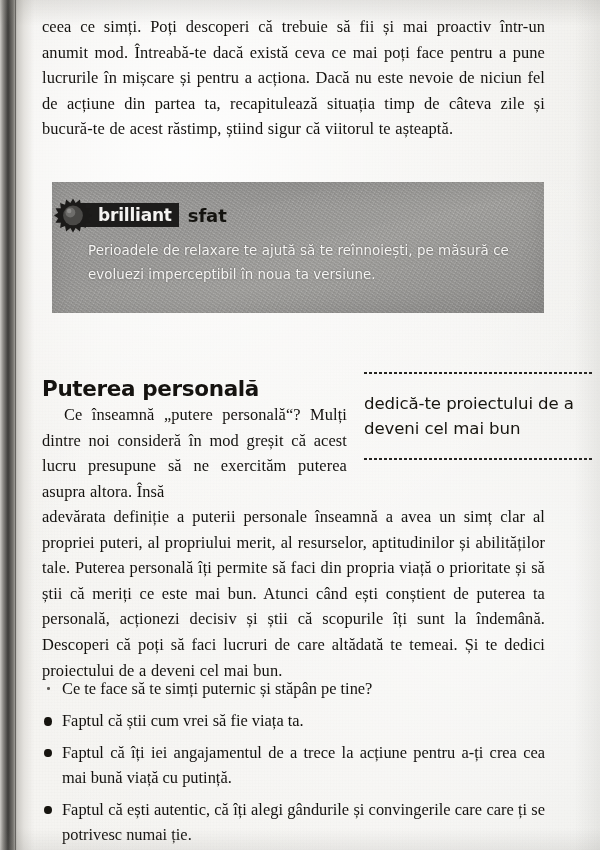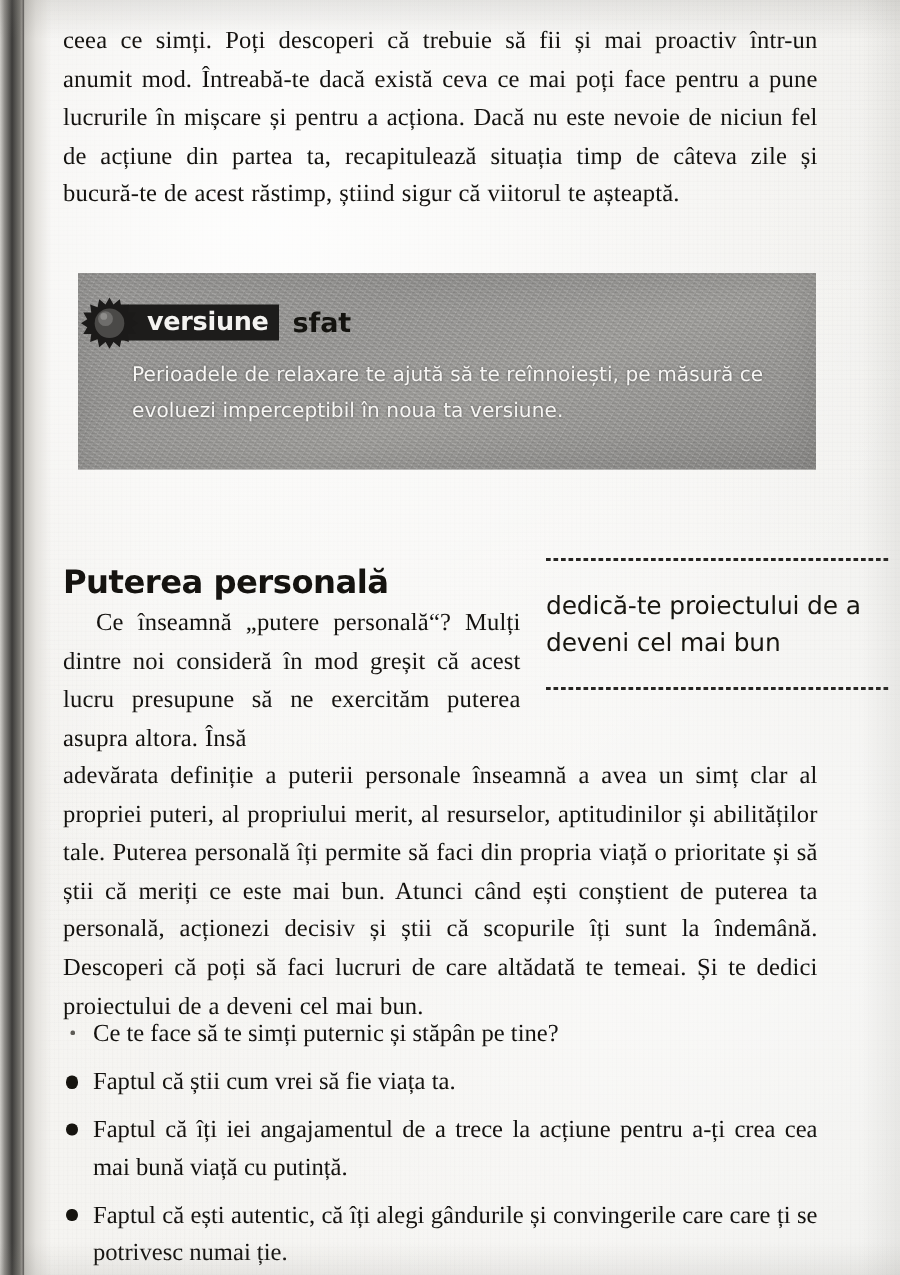--- a/index.html
+++ b/index.html
@@ -273,21 +273,21 @@
     </div>
 
     <div class="callout">
       <div class="callout-head">
         <svg class="burst" viewBox="0 0 100 100" aria-hidden="true">
           <polygon points="50,1 57,13 68,4 71,18 84,13 82,27 96,27 89,39 100,46 89,53 96,65 82,65 84,79 71,74 68,88 57,79 50,91 43,79 32,88 29,74 16,79 18,65 4,65 11,53 0,46 11,39 4,27 18,27 16,13 29,18 32,4 43,13" fill="#1b1a19"></polygon>
           <circle cx="50" cy="46" r="26" fill="#4a4947"></circle>
           <circle cx="43" cy="38" r="13" fill="#6e6d6b"></circle>
           <circle cx="40" cy="34" r="6" fill="#8e8d8b"></circle>
         </svg>
-        <span class="brilliant-tag">versiune</span>
+        <span class="brilliant-tag">brilliant</span>
         <span class="callout-kind">sfat</span>
       </div>
       <div class="callout-body">Perioadele de relaxare te ajută să te reînnoiești, pe măsură ce evoluezi imperceptibil în noua ta versiune.</div>
     </div>
 
     <h2 class="section-heading">Puterea personală</h2>
 
     <div class="pullquote">
       <div class="rule-dotted rule-top"></div>
       <div class="pullquote-text">dedică-te proiectului de a deveni cel mai bun</div>

